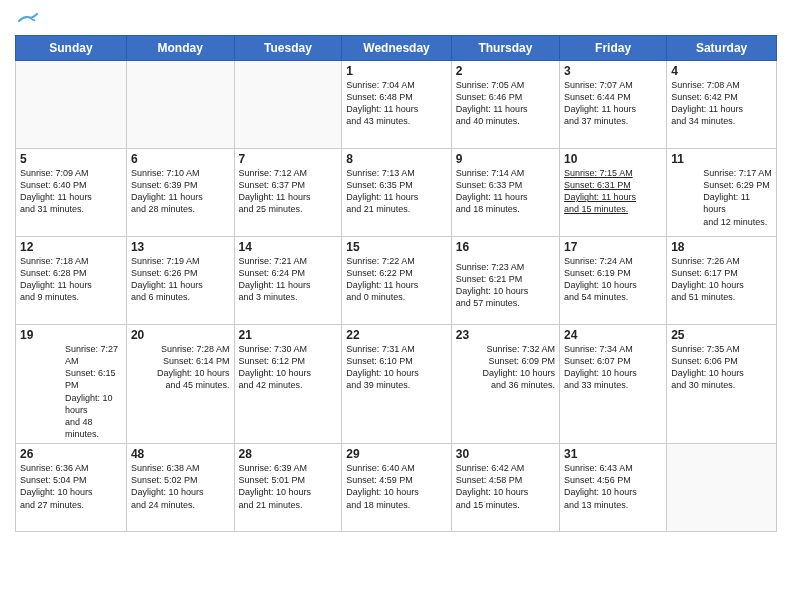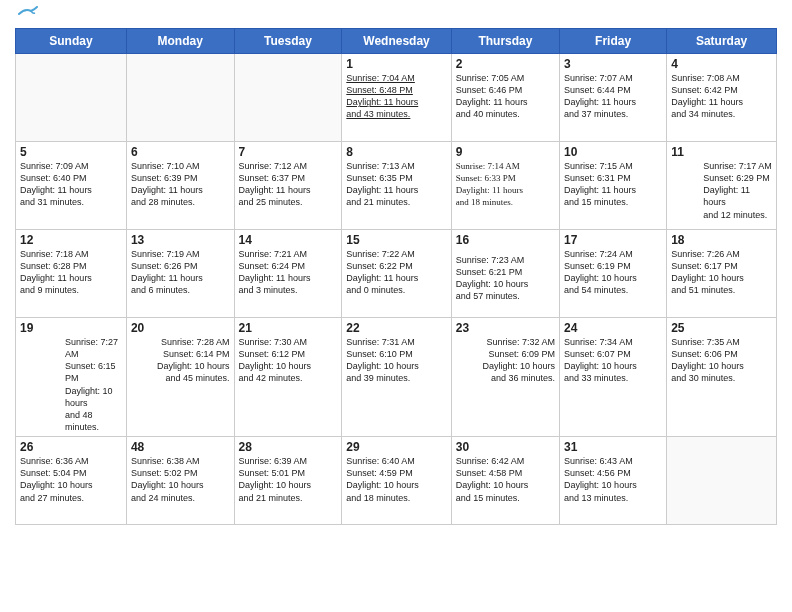--- a/index.html
+++ b/index.html
@@ -7,21 +7,21 @@
       font-family: Arial, sans-serif;
       background: #fff;
       width: 792px;
       height: 612px;
       overflow: hidden;
     }
     .page {
       width: 792px;
       height: 612px;
       background: #fff;
-      padding: 10px 15px 10px 15px;
+      padding: 17px 15px 10px 15px;
     }
     .header {
       display: flex;
       justify-content: space-between;
       align-items: flex-start;
       margin-bottom: 6px;
     }
     .logo {
       display: flex;
       flex-direction: column;
@@ -123,21 +123,21 @@
           <th class="day-header">Saturday</th>
         </tr>
     </thead>
     <tbody id="calendar-body">
     <tr>
           <td class="day-cell empty"></td>
           <td class="day-cell empty"></td>
           <td class="day-cell empty"></td>
           <td class="day-cell">
             <span class="day-num">1</span>
-            <div class="cell-text" style="white-space: pre-line; text-decoration: underline;">Sunrise: 7:04 AM
+            <div class="cell-text" style="white-space: pre-line;">Sunrise: 7:04 AM
 Sunset: 6:48 PM
 Daylight: 11 hours
 and 43 minutes.</div>
           </td>
           <td class="day-cell">
             <span class="day-num">2</span>
             <div class="cell-text" style="white-space: pre-line;">Sunrise: 7:05 AM
 Sunset: 6:46 PM
 Daylight: 11 hours
 and 40 minutes.</div>
@@ -181,28 +181,28 @@
           </td>
           <td class="day-cell">
             <span class="day-num">8</span>
             <div class="cell-text" style="white-space: pre-line;">Sunrise: 7:13 AM
 Sunset: 6:35 PM
 Daylight: 11 hours
 and 21 minutes.</div>
           </td>
           <td class="day-cell">
             <span class="day-num">9</span>
-            <div class="cell-text" style="white-space: pre-line; font-family: Liberation Serif, serif;">Sunrise: 7:14 AM
+            <div class="cell-text" style="white-space: pre-line;">Sunrise: 7:14 AM
 Sunset: 6:33 PM
 Daylight: 11 hours
 and 18 minutes.</div>
           </td>
           <td class="day-cell">
             <span class="day-num">10</span>
-            <div class="cell-text" style="white-space: pre-line;">Sunrise: 7:15 AM
+            <div class="cell-text" style="white-space: pre-line; text-decoration: underline;">Sunrise: 7:15 AM
 Sunset: 6:31 PM
 Daylight: 11 hours
 and 15 minutes.</div>
           </td>
           <td class="day-cell">
             <span class="day-num">11</span>
             <div class="cell-text" style="white-space: pre-line; margin-left: 32px;">Sunrise: 7:17 AM
 Sunset: 6:29 PM
 Daylight: 11 hours
 and 12 minutes.</div>

